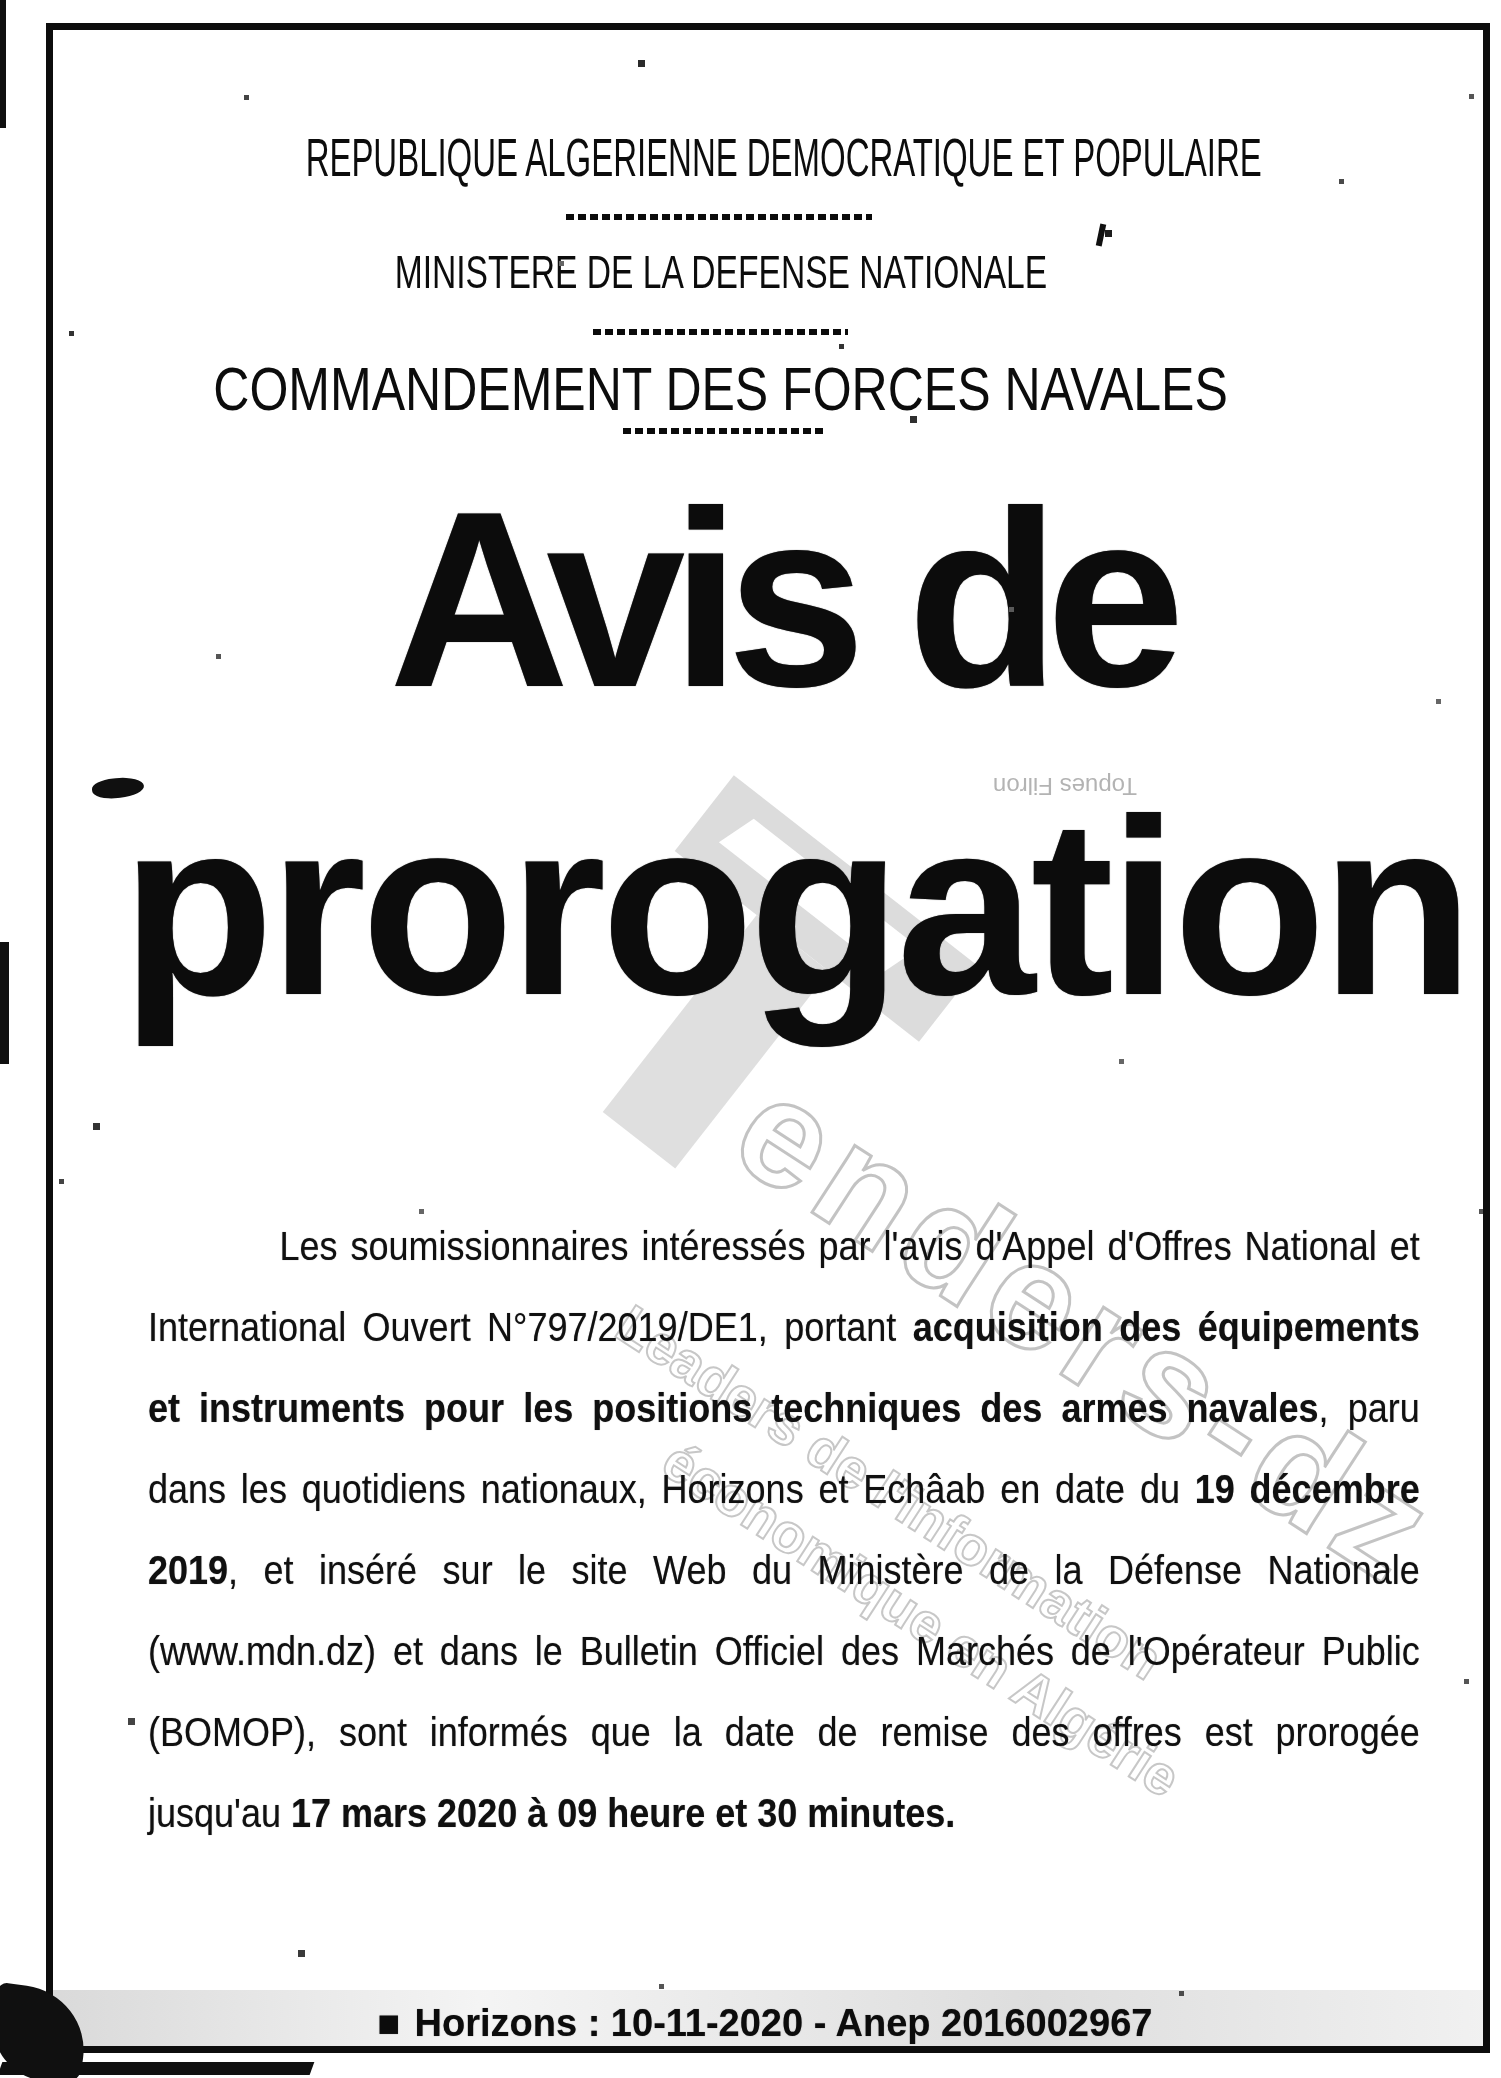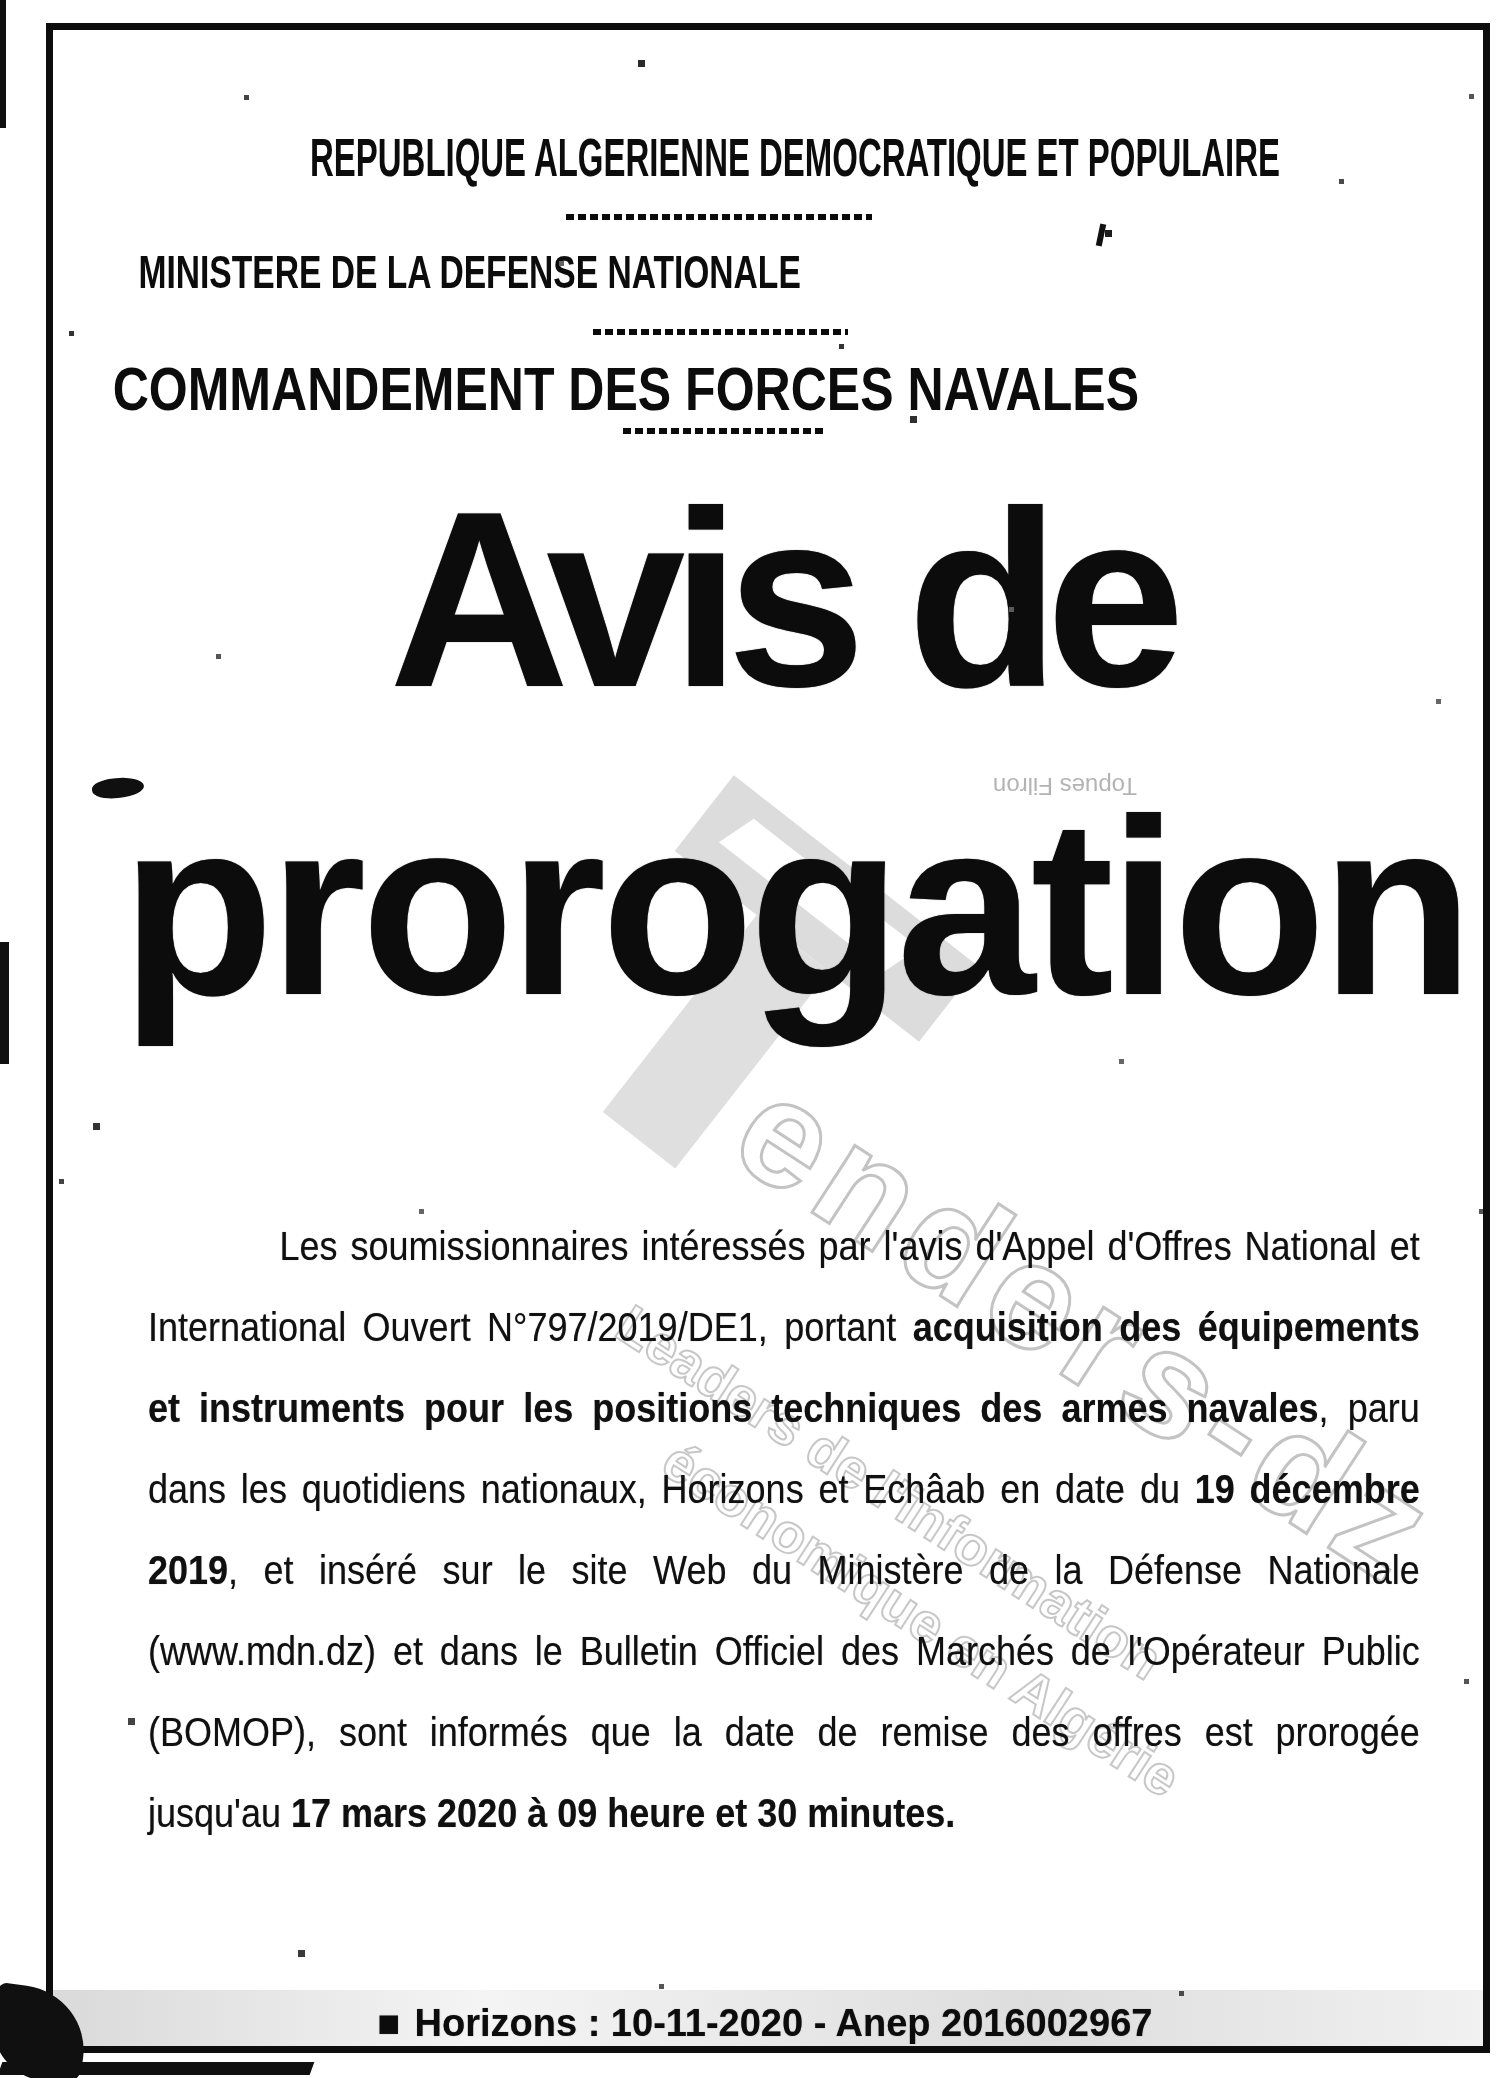--- a/index.html
+++ b/index.html
@@ -7,25 +7,25 @@
     width:1501px;height:2078px;position:relative;overflow:hidden;
     font-family:"Liberation Sans",sans-serif;color:#0c0c0c;
   }
   .abs{position:absolute;}
   
   .frame{
     left:46px;top:23px;width:1444px;height:2030px;
     border:7px solid #0d0d0d;box-sizing:border-box;z-index:6;pointer-events:none;
   }
   
-  .hdr{left:0;text-align:left;font-weight:bold;white-space:nowrap;z-index:3;}
+  .hdr{left:0;text-align:center;font-weight:normal;white-space:nowrap;z-index:3;}
   .hdr>span{display:inline-block;letter-spacing:0px;}
   .hdr1{top:126px;width:1296px;font-size:54px;}
   .hdr1>span{transform:scaleX(0.61);}
-  .hdr2{top:245px;width:1442px;font-size:46px;margin-left:16px;}
+  .hdr2{top:245px;width:1442px;font-size:46px;}
   .hdr2>span{transform:scaleX(0.73);}
   .hdr3{top:354px;width:1442px;font-size:61px;}
   .hdr3>span{transform:scaleX(0.82);}
   .dashline{
     height:6px;z-index:3;
     background:repeating-linear-gradient(90deg,#0b0b0b 0 8px,transparent 8px 12px);
   }
   .dash1{left:566px;top:214px;width:306px;}
   .dash2{left:593px;top:329px;width:255px;}
   .dash3{left:623px;top:428px;width:202px;}

